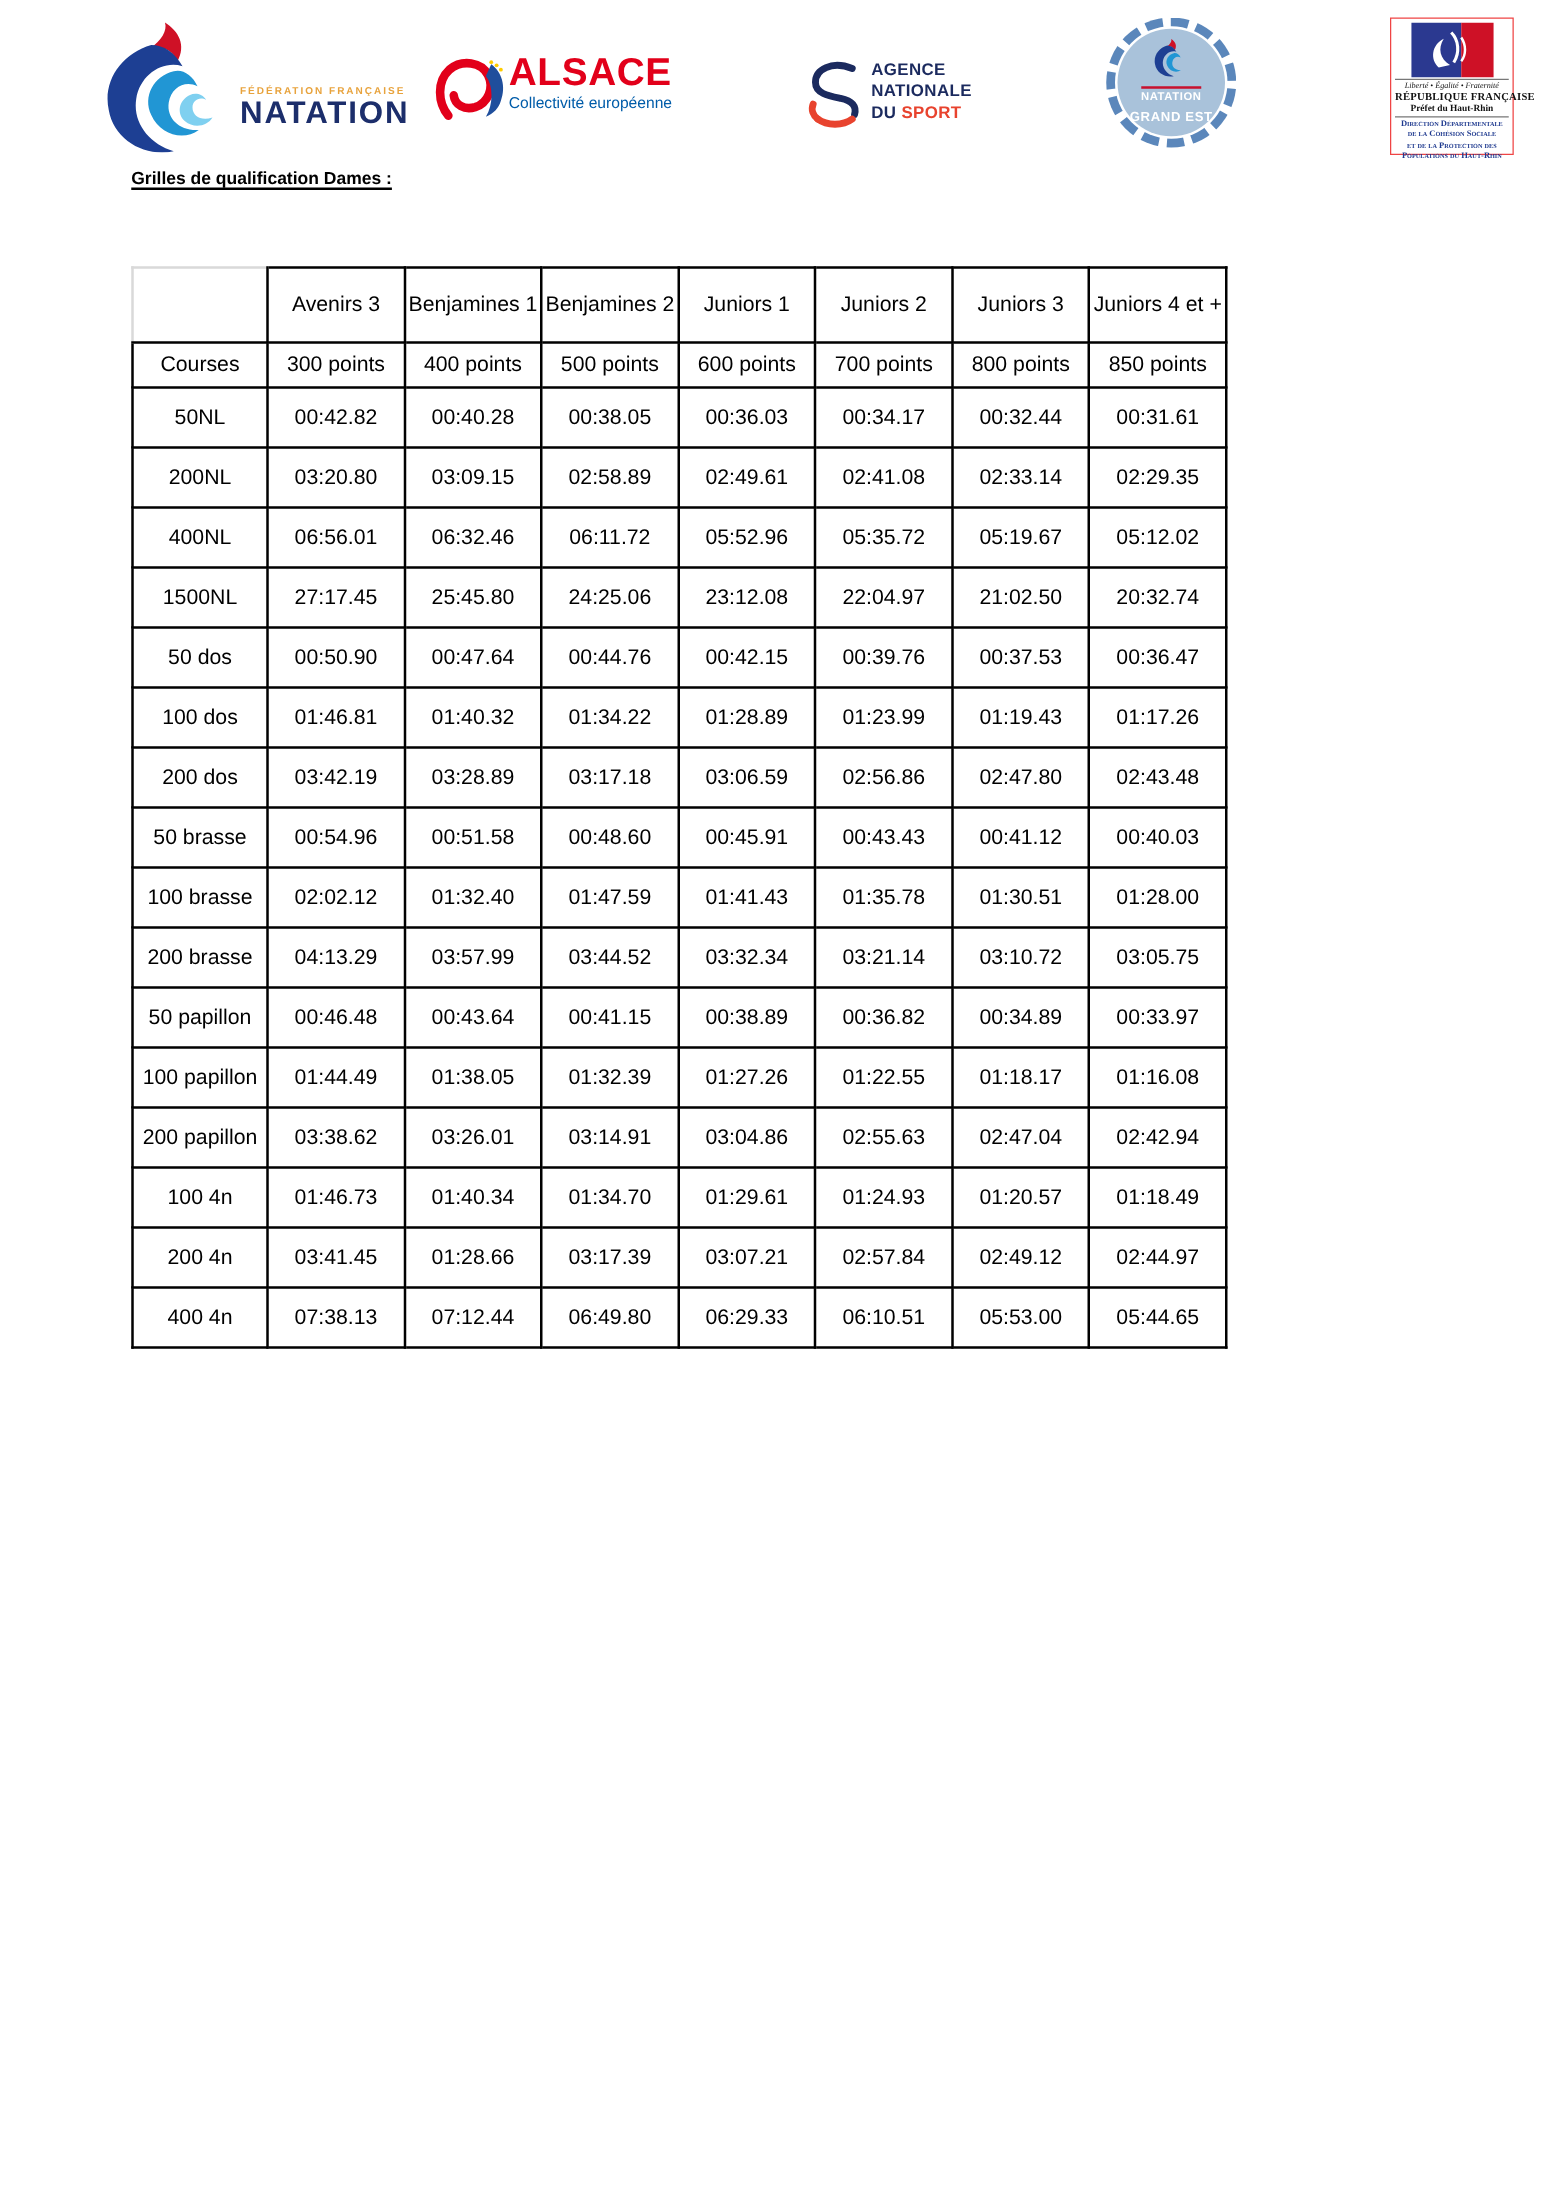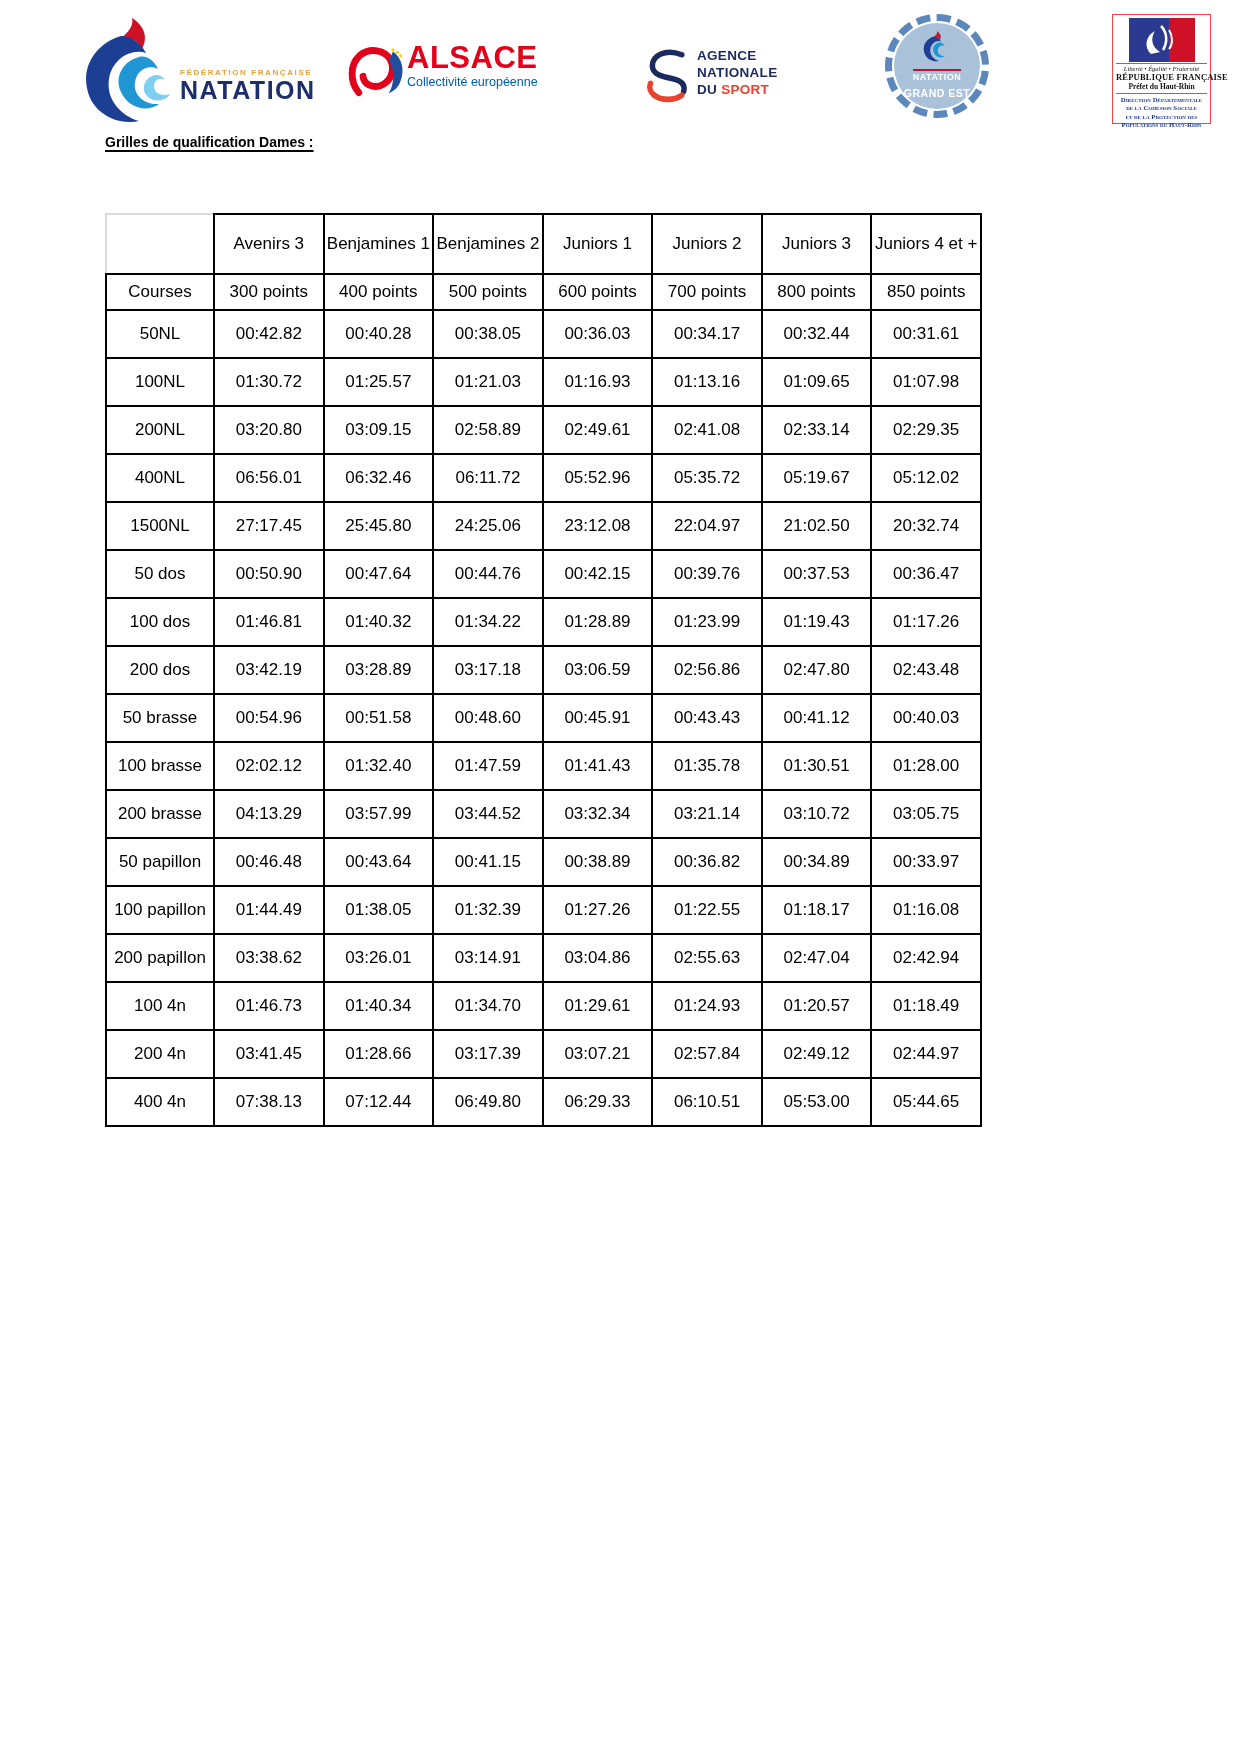--- a/index.html
+++ b/index.html
@@ -6,21 +6,21 @@
   body { background:#ffffff; font-family:"Liberation Sans", sans-serif; }
   .page { position:relative; width:1242px; height:1754px; background:#fff; overflow:hidden; }
 
   
   .header-logos { position:absolute; left:80px; top:14px; width:1130px; height:112px; }
   .logo { position:absolute; }
 
   
   .logo-ffn { left:0; top:2px; width:250px; height:106px; }
   .ffn-mark { position:absolute; left:0; top:0; }
-  .ffn-text { position:absolute; left:100px; top:52px; width:146px; }
+  .ffn-text { position:absolute; left:112px; top:52px; width:146px; }
   .ffn-line1 { color:#e8a33d; font-size:8px; font-weight:bold; letter-spacing:1.6px; white-space:nowrap; }
   .ffn-line2 { color:#1c2e6b; font-size:25px; font-weight:bold; letter-spacing:1.5px; line-height:1.1; }
 
   
   .logo-alsace { left:265px; top:26px; width:175px; height:64px; }
   .alsace-mark { position:absolute; left:0; top:2px; }
   .alsace-text { position:absolute; left:62px; top:2px; }
   .alsace-title { color:#e2001a; font-size:31px; font-weight:bold; letter-spacing:0.5px; line-height:1; }
   .alsace-sub { color:#005ca9; font-size:12.5px; margin-top:2px; white-space:nowrap; }
 
@@ -179,30 +179,20 @@
           <td>50NL</td>
           <td>00:42.82</td>
           <td>00:40.28</td>
           <td>00:38.05</td>
           <td>00:36.03</td>
           <td>00:34.17</td>
           <td>00:32.44</td>
           <td>00:31.61</td>
         </tr>
         <tr>
-          <td>100NL</td>
-          <td>01:30.72</td>
-          <td>01:25.57</td>
-          <td>01:21.03</td>
-          <td>01:16.93</td>
-          <td>01:13.16</td>
-          <td>01:09.65</td>
-          <td>01:07.98</td>
-        </tr>
-        <tr>
           <td>200NL</td>
           <td>03:20.80</td>
           <td>03:09.15</td>
           <td>02:58.89</td>
           <td>02:49.61</td>
           <td>02:41.08</td>
           <td>02:33.14</td>
           <td>02:29.35</td>
         </tr>
         <tr>

